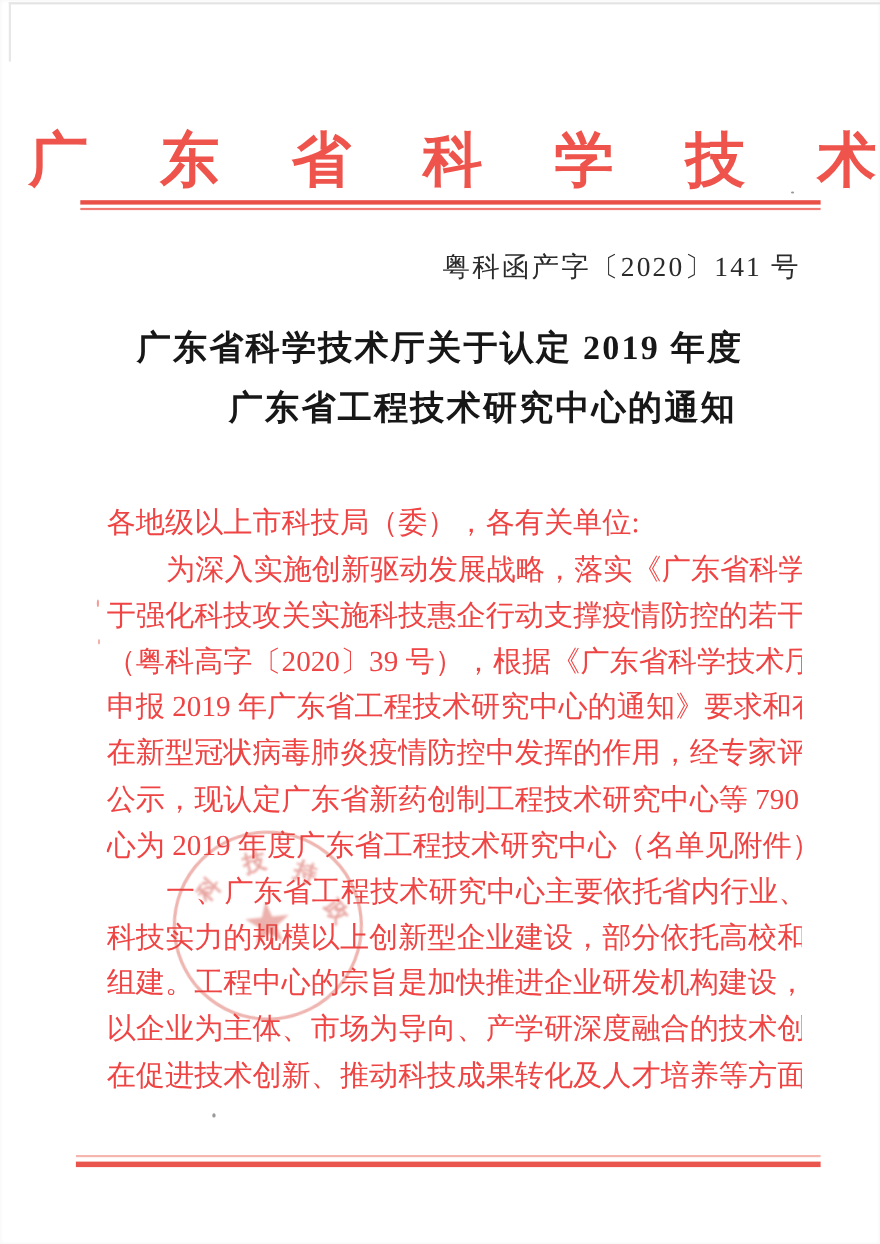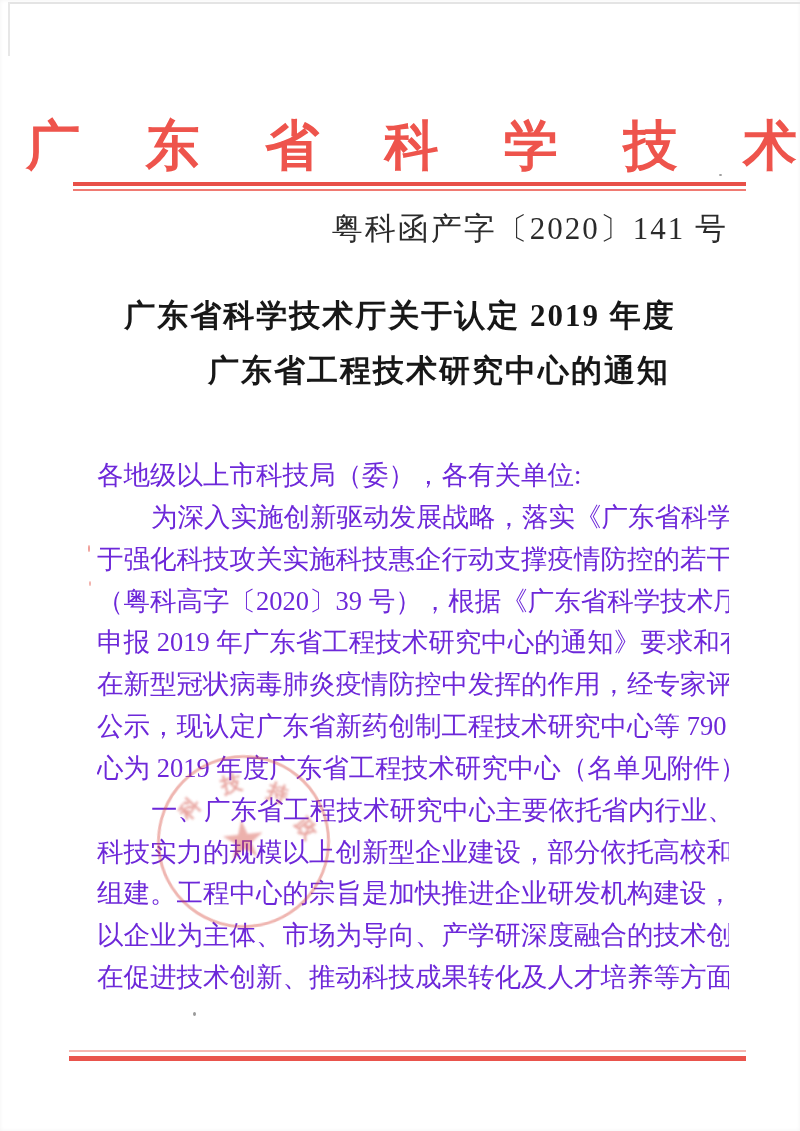--- a/index.html
+++ b/index.html
@@ -51,22 +51,22 @@
   .head-rule .gap { height: 3px; }
   .head-rule .thin { height: 2px; background: #f07a72; }
 
   .foot-rule { left: 69px; top: 1050px; width: 677px; }
   .foot-rule .thin { height: 2px; background: #f5b6b0; }
   .foot-rule .gap { height: 4px; }
   .foot-rule .thick { height: 5px; background: #e9544c; }
 
   .doc-number {
     position: absolute;
-    right: 72px; top: 208px;
-    font-size: 31px;
+    right: 72px; top: 226px;
+    font-size: 25px;
     color: #2b2b2b;
     letter-spacing: 2px;
     white-space: nowrap;
   }
 
   .notice-title {
     position: absolute;
     left: 0; width: 100%;
     text-align: center;
     font-size: 31px;
@@ -75,21 +75,21 @@
     letter-spacing: 2px;
     white-space: nowrap;
   }
   .notice-title.l1 { top: 295px; }
   .notice-title.l2 { top: 350px; margin-left: 39px; }
 
   
   .doc-body {
     position: absolute;
     left: 97px; top: 455px; width: 632px;
-    color: #6d28d9;
+    color: #ef4444;
     font-size: 26.5px;
   }
   .bline {
     height: 41.85px;
     line-height: 41.85px;
     overflow: hidden;
     white-space: nowrap;
     text-align: justify;
     text-align-last: justify;
   }

